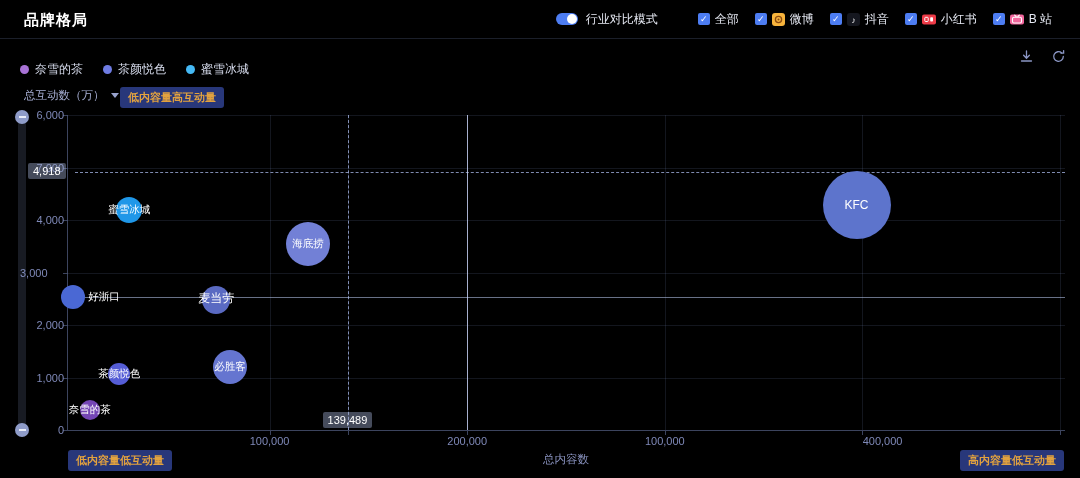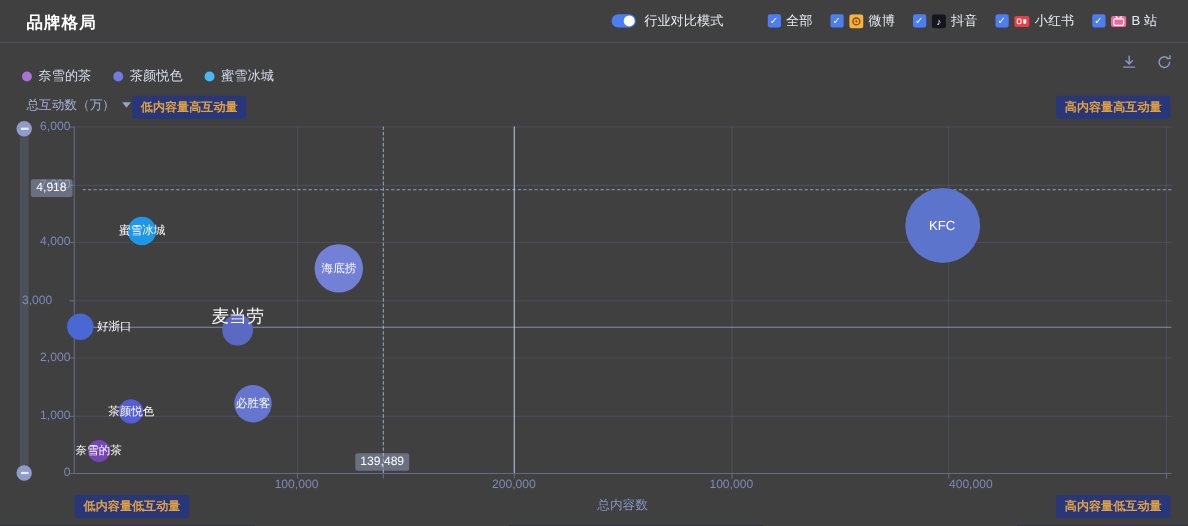--- a/index.html
+++ b/index.html
@@ -1,18 +1,18 @@
 <!DOCTYPE html>
 <html><head>
 <meta charset="utf-8">
 <style>
   html,body{margin:0;padding:0;background:#161f4e;}
   #app{
     position:relative;width:1080px;height:478px;overflow:hidden;
-    background:#404040;
+    background:#000000;
     font-family:"Liberation Sans","DejaVu Sans",sans-serif;
     color:#e8ebf5;
   }
   
   #page-title{position:absolute;left:24px;top:11px;font-size:15px;font-weight:bold;letter-spacing:1px;color:#ffffff;}
   #header-divider{position:absolute;left:0;top:38px;width:1080px;height:1px;background:rgba(150,170,235,0.18);}
   #header-controls{position:absolute;right:28px;top:11px;display:flex;align-items:center;height:16px;}
   .toggle{width:22px;height:12px;border-radius:7px;background:#4d7df2;position:relative;cursor:pointer;}
   .toggle .knob{position:absolute;right:1px;top:1px;width:10px;height:10px;border-radius:50%;background:#ffffff;}
   #toggle-label{font-size:12px;color:#e8ebf5;margin-left:8px;margin-right:40px;}
@@ -155,21 +155,20 @@
     </span>
     <span class="tb-icon">
       <svg width="15" height="15" viewBox="0 0 15 15" fill="none" stroke="#8b96c4" stroke-width="1.3" stroke-linecap="round">
         <path d="M12.3 7.5a4.8 4.8 0 1 1-1.6-3.6"></path>
         <path d="M12.6 1.6v2.6h-2.6"></path>
       </svg>
     </span>
   </div>
 
   <div class="badge-orange" style="left:120px;top:87px;">低内容量高互动量</div>
-  <div class="badge-orange" style="right:16px;top:87px;">高内容量高互动量</div>
   <div class="badge-orange" style="right:16px;top:450px;">高内容量低互动量</div>
   <div class="badge-orange" style="left:68px;top:450px;">低内容量低互动量</div>
 
   <div id="chart-layer">
       <div class="tick-y" style="left: 63px; top: 430px;"></div>
       <div class="axis-text" style="left: 20px; top: 424px; width: 44px; text-align: right;">0</div>
       <div class="gl-h" style="left: 67px; top: 377.5px; width: 998px;"></div>
       <div class="tick-y" style="left: 63px; top: 377.5px;"></div>
       <div class="axis-text" style="left: 20px; top: 371.5px; width: 44px; text-align: right;">1,000</div>
       <div class="gl-h" style="left: 67px; top: 325px; width: 998px;"></div>
@@ -213,21 +212,21 @@
       <div class="ref-solid-v" style="left: 467.188px; top: 115px; height: 315px;"></div>
       <div class="bubble" style="left: 116.251px; top: 197.025px; width: 26px; height: 26px; background: rgb(31, 151, 232);"></div>
       <div class="bubble-label center" style="left: 69.2515px; top: 203.025px; width: 120px; font-size: 10.5px;">蜜雪冰城</div>
       <div class="bubble" style="left: 822.507px; top: 170.775px; width: 68px; height: 68px; background: rgb(93, 116, 204);"></div>
       <div class="bubble-label center" style="left: 796.507px; top: 197.775px; width: 120px; font-size: 12px;">KFC</div>
       <div class="bubble" style="left: 286.101px; top: 222.15px; width: 44px; height: 44px; background: rgb(114, 128, 214);"></div>
       <div class="bubble-label center" style="left: 248.101px; top: 237.15px; width: 120px; font-size: 10.5px;">海底捞</div>
       <div class="bubble" style="left: 61.1263px; top: 285.175px; width: 24px; height: 24px; background: rgb(74, 104, 212);"></div>
       <div class="bubble-label" style="left: 88.1263px; top: 290.175px; font-size: 10.5px;">好浙口</div>
       <div class="bubble" style="left: 202.206px; top: 285.8px; width: 28px; height: 28px; background: rgb(90, 106, 194);"></div>
-      <div class="bubble-label center" style="left: 156.206px; top: 278px; width: 120px; font-size: 16px;">麦当劳</div>
+      <div class="bubble-label center" style="left: 156.206px; top: 290px; width: 120px; font-size: 12px;">麦当劳</div>
       <div class="bubble" style="left: 213.04px; top: 350px; width: 34px; height: 34px; background: rgb(101, 117, 208);"></div>
       <div class="bubble-label center" style="left: 170.04px; top: 360px; width: 120px; font-size: 10.5px;">必胜客</div>
       <div class="bubble" style="left: 108.37px; top: 362.825px; width: 22px; height: 22px; background: rgb(85, 93, 214);"></div>
       <div class="bubble-label center" style="left: 59.3703px; top: 366.825px; width: 120px; font-size: 10.5px;">茶颜悦色</div>
       <div class="bubble" style="left: 79.7267px; top: 400.05px; width: 20px; height: 20px; background: rgb(116, 69, 181);"></div>
       <div class="bubble-label center" style="left: 29.7267px; top: 403.05px; width: 120px; font-size: 10.5px;">奈雪的茶</div>
     </div>
 
   <div id="y-slider-track"></div>
   <div class="slider-handle" style="top:110px;"></div>

